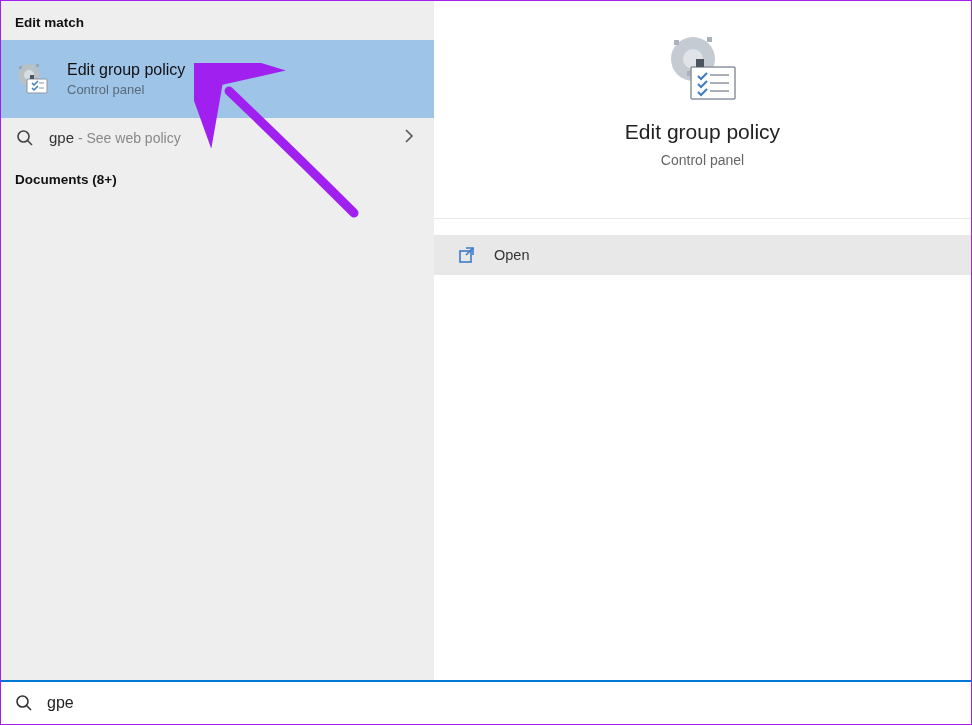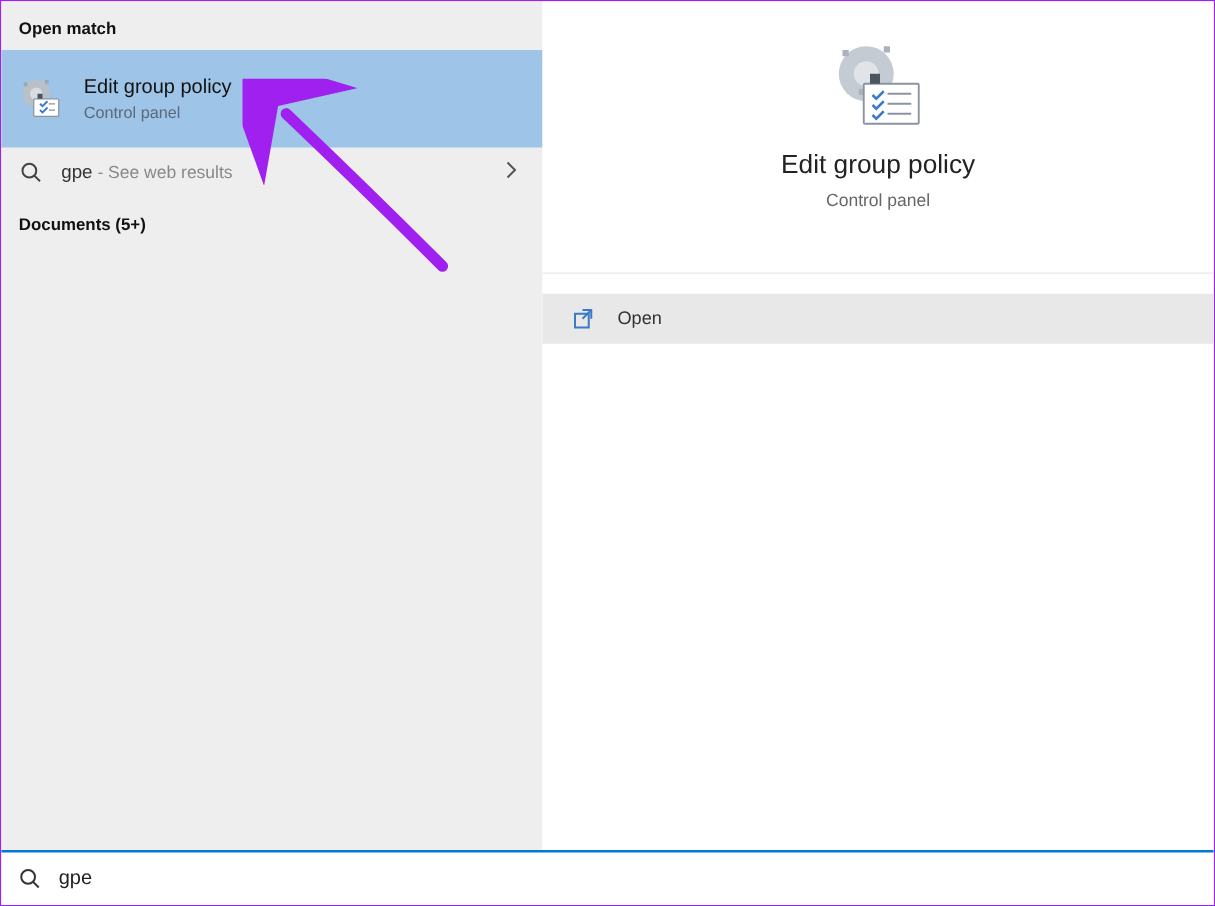--- a/index.html
+++ b/index.html
@@ -171,21 +171,21 @@
       font-size: 16px;
       color: #222;
       background: transparent;
     }
   </style>
 </head>
 <body>
 
 <div class="main-container">
   <div class="left-panel">
-    <div class="section-header">Open match</div>
+    <div class="section-header">Edit match</div>
 
     <div class="best-match-item">
       <div class="best-match-icon">
         <svg width="36" height="36" viewBox="0 0 36 36">
           <circle cx="14" cy="14" r="11" fill="#b8c0c8"></circle>
           <circle cx="14" cy="14" r="5" fill="#d8dde2"></circle>
           <rect x="4" y="5" width="3" height="3" fill="#9da6af"></rect>
           <rect x="21" y="3" width="3" height="3" fill="#9da6af"></rect>
           <rect x="12" y="18" width="20" height="14" rx="1" fill="#ffffff" stroke="#8a94a0" stroke-width="1"></rect>
           <rect x="15" y="14" width="4" height="4" fill="#4a5560"></rect>
@@ -203,30 +203,30 @@
 
 
     <div class="web-result-item">
       <div class="web-result-icon">
         <svg width="18" height="18" viewBox="0 0 18 18">
           <circle cx="7.5" cy="7.5" r="5.5" stroke="#444" stroke-width="1.6" fill="none"></circle>
           <line x1="11.5" y1="11.5" x2="16" y2="16" stroke="#444" stroke-width="1.6"></line>
         </svg>
       </div>
       <span>
-        <span class="web-query">gpe</span><span class="web-hint"> - See web results</span>
+        <span class="web-query">gpe</span><span class="web-hint"> - See web policy</span>
       </span>
       <span class="chevron-right">
         <svg width="10" height="14" viewBox="0 0 10 14">
             <path d="M2 1 l6 6 l-6 6" stroke="#555" stroke-width="1.6" fill="none"></path>
           </svg>
       </span>
     </div>
 
-    <div class="section-header">Documents (5+)</div>
+    <div class="section-header">Documents (8+)</div>
   </div>
 
   <div class="right-panel">
     <div class="preview-hero">
       <div class="preview-icon">
         <svg width="80" height="75" viewBox="0 0 80 75">
           <circle cx="30" cy="28" r="22" fill="#c4cbd2"></circle>
           <circle cx="30" cy="28" r="10" fill="#e0e4e8"></circle>
           <rect x="11" y="9" width="5" height="5" fill="#aab2bb"></rect>
           <rect x="44" y="6" width="5" height="5" fill="#aab2bb"></rect>

